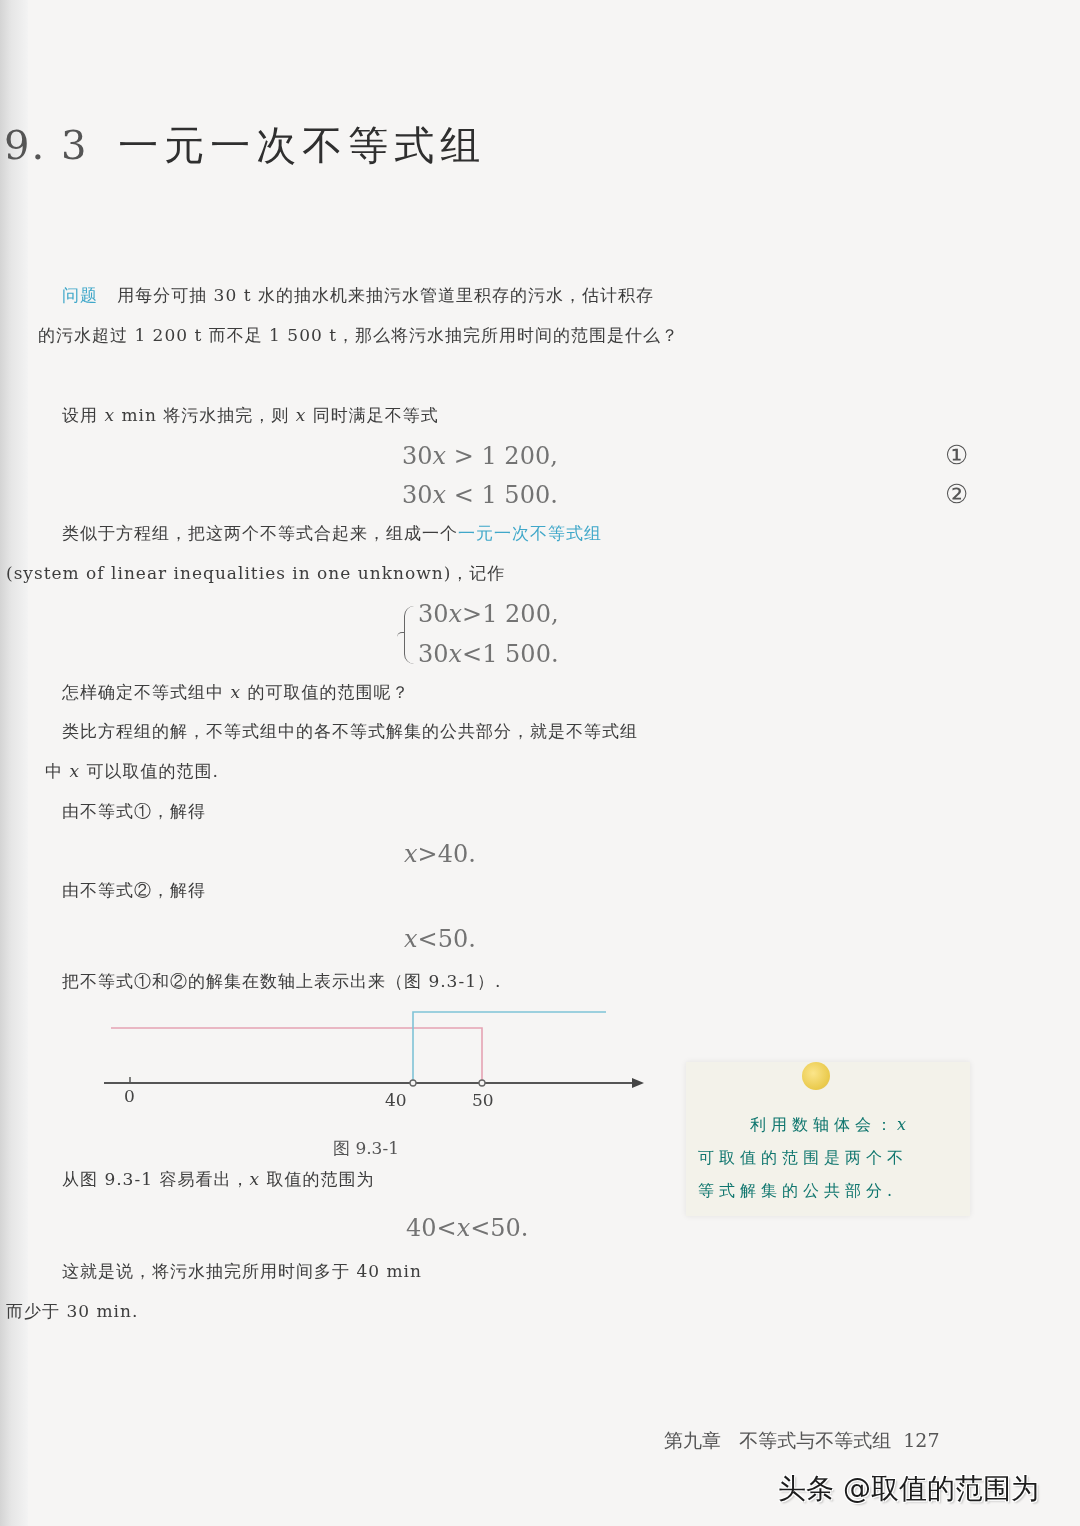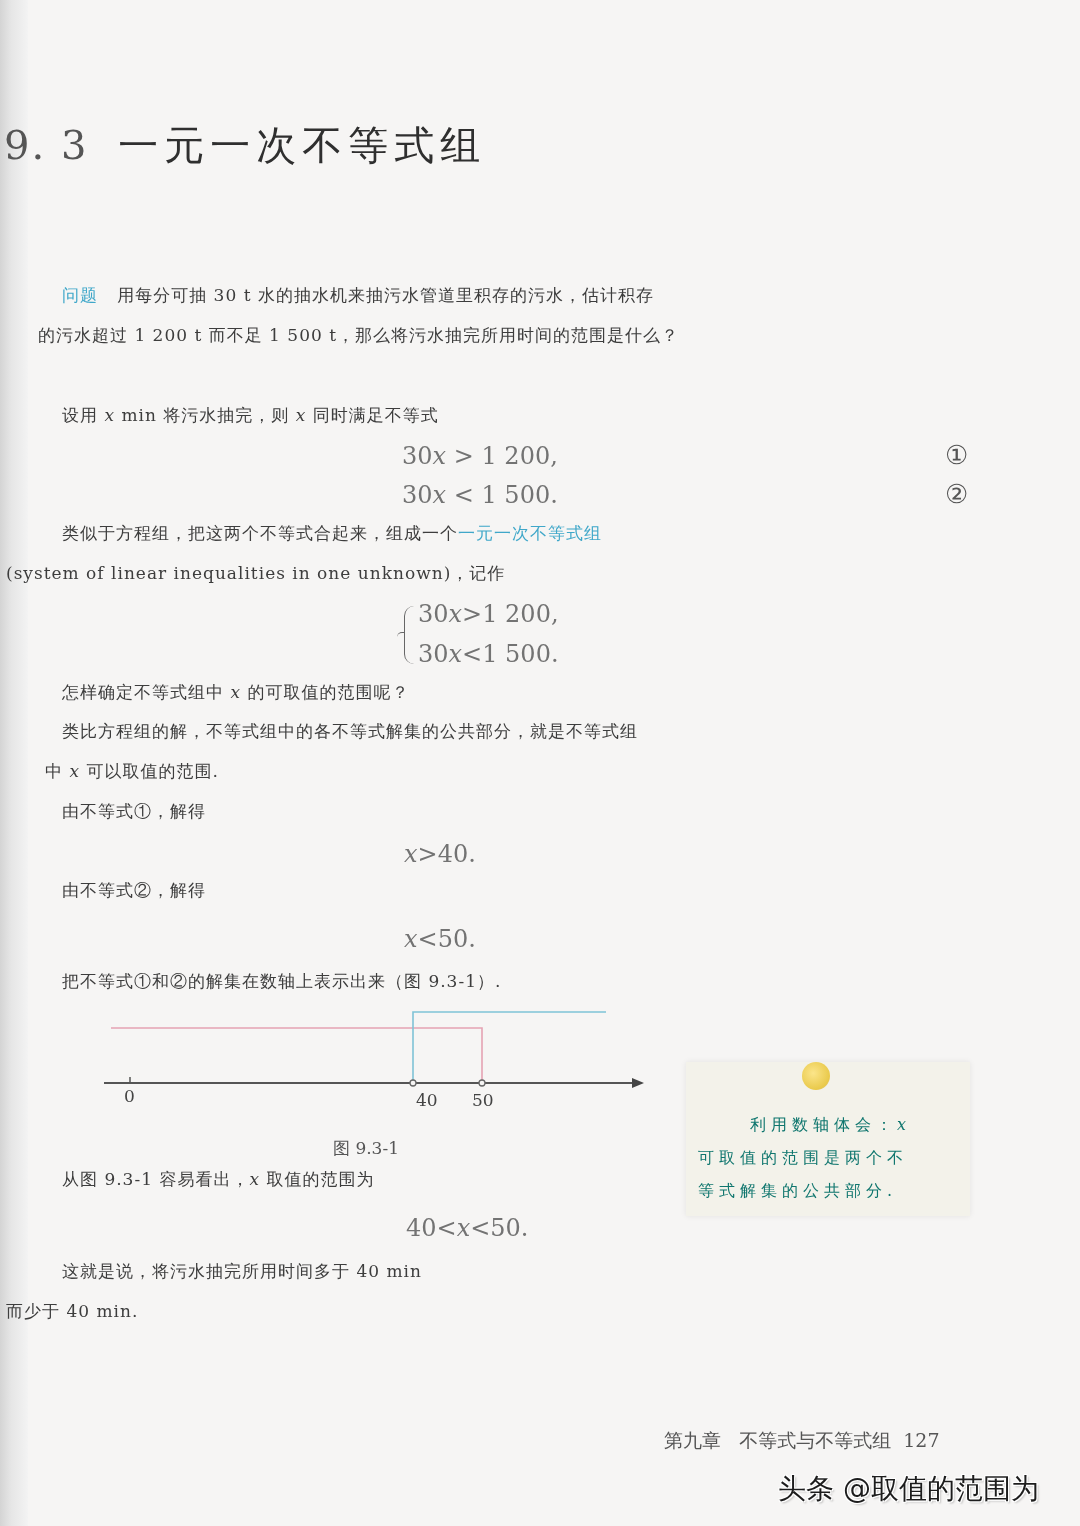--- a/index.html
+++ b/index.html
@@ -124,39 +124,39 @@
 
   <polyline points="413,83 413,12 606,12" fill="none" stroke="#7fc3d6" stroke-width="1.6"></polyline>
 
   <line x1="104" y1="83" x2="636" y2="83" stroke="#555" stroke-width="1.8"></line>
   <polygon points="644,83 632,78 632,88" fill="#444"></polygon>
   <line x1="130" y1="77" x2="130" y2="83" stroke="#555" stroke-width="1.5"></line>
   <circle cx="413" cy="83" r="3" fill="#f6f5f4" stroke="#666" stroke-width="1.3"></circle>
   <circle cx="482" cy="83" r="3" fill="#f6f5f4" stroke="#666" stroke-width="1.3"></circle>
 </svg>
 <div class="abs tick-label" style="left:124px; top:1086px;">0</div>
-<div class="abs tick-label" style="left:416px; top:1090px;">40</div>
+<div class="abs tick-label" style="left:385px; top:1090px;">40</div>
 <div class="abs tick-label" style="left:472px; top:1090px;">50</div>
 <div class="abs caption" style="left:333px; top:1137px;">图 9.3-1</div>
 
 <div class="note"></div>
 <div class="pin"></div>
 <div class="abs note-line" style="left:750px; top:1115px;">
   <span>利用数轴体会：</span><span class="it">x</span>
 </div>
 <div class="abs note-line" style="left:698px; top:1148px;">可取值的范围是两个不</div>
 <div class="abs note-line" style="left:698px; top:1181px;">等式解集的公共部分.</div>
 
 <div class="abs body-line" style="left:62px; top:1168px;">
   <span>从图 9.3-1 容易看出，</span><span class="it">x</span>
   <span>取值的范围为</span>
 </div>
 <div class="abs eq" style="left:406px; top:1214px;">
   <span>40&lt;</span><span class="it">x</span><span>&lt;50.</span>
 </div>
 <div class="abs body-line" style="left:62px; top:1260px;">这就是说，将污水抽完所用时间多于 40 min</div>
-<div class="abs body-line" style="left:6px; top:1300px;">而少于 40 min.</div>
+<div class="abs body-line" style="left:6px; top:1300px;">而少于 30 min.</div>
 
 <div class="abs footer" style="left:664px; top:1428px;">
   <span>第九章</span>&nbsp;&nbsp;&nbsp;<span>不等式与不等式组</span>&nbsp;&nbsp;<span>127</span>
 </div>
 
 <div class="abs watermark" style="left:778px; top:1470px;">头条 @取值的范围为</div>
 
 </body></html>

